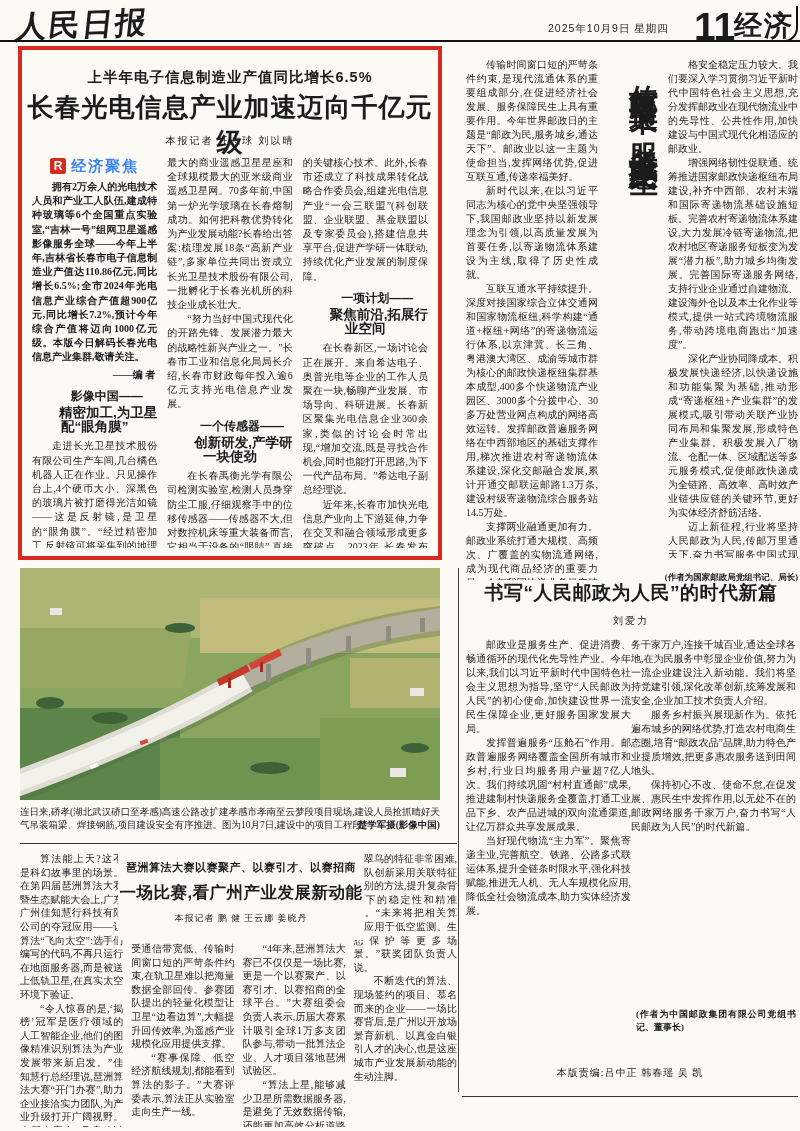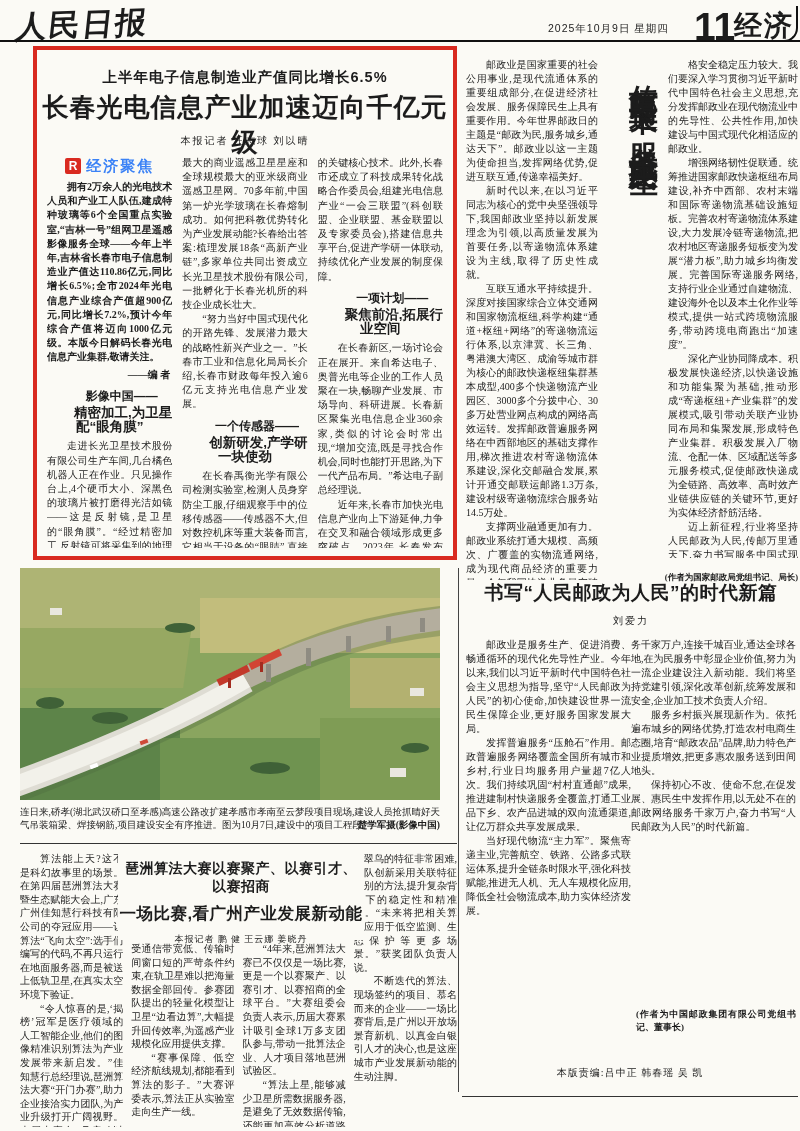--- a/index.html
+++ b/index.html
@@ -22,21 +22,21 @@
   .mast-page { left:694px; top:5px; font-size:39px; font-weight:900;
     font-family:"Liberation Sans","DejaVu Sans",sans-serif; }
   .mast-section { left:734px; top:7px; font-size:28px; font-weight:900;
     font-family:"Liberation Sans","DejaVu Sans",sans-serif; letter-spacing:2px; }
   .mast-rule { left:0; top:40px; width:800px; height:2px; background:#111; }
   .mast-curve { left:782px; top:6px; width:16px; height:36px;
     border-right:2px solid #111; border-bottom:2px solid #111;
     border-bottom-right-radius:14px; background:transparent; }
 
   
-  .lead-box { left:33px; top:46px; width:424px; height:514px;
+  .lead-box { left:18px; top:46px; width:424px; height:514px;
     border:4px solid #d92a20; background:#fbfaf5; }
   .lead-kicker { left:0; right:0; top:18px; text-align:center;
     font-size:14.5px; font-weight:700; letter-spacing:1px;
     font-family:"Liberation Sans","DejaVu Sans",sans-serif; }
   .lead-headline { left:0; right:0; top:40px; text-align:center;
     font-size:26px; font-weight:900; letter-spacing:1px;
     font-family:"Liberation Sans","DejaVu Sans",sans-serif; }
   .lead-byline { left:0; right:0; top:84px; text-align:center; font-size:10px; letter-spacing:2px; }
   .lead-cols { left:10px; right:10px; top:106px; bottom:8px; display:flex; gap:10px; }
   .ncol { flex:1 1 0; font-size:10px; line-height:14.2px; text-align:justify; overflow:hidden; }
@@ -61,21 +61,21 @@
   .credit { left:20px; top:806px; width:420px; text-align:right; font-weight:700; font-size:9.5px; margin-top:13px; }
   .rule-h-left { left:20px; top:843px; width:437px; height:1px; background:#333; }
 
   
   .race { left:20px; top:852px; width:437px; height:275px; }
   .race-cols { position:absolute; inset:0; display:flex; gap:8px; }
   .race-cols .ncol { line-height:13.6px; }
   .spacer { height:90px; }
   .race-head { position:absolute; left:98px; top:0; width:246px; height:88px;
     background:#fbfaf5; text-align:center; z-index:2; }
-  .race-kicker { font-size:14px; font-weight:700; margin-top:8px; letter-spacing:0.5px;
+  .race-kicker { font-size:11px; font-weight:700; margin-top:8px; letter-spacing:0.5px;
     font-family:"Liberation Sans","DejaVu Sans",sans-serif; }
   .race-headline { font-size:16.5px; font-weight:900; margin-top:7px; letter-spacing:0.5px;
     font-family:"Liberation Sans","DejaVu Sans",sans-serif; }
   .race-byline { font-size:9px; margin-top:8px; letter-spacing:1px; }
 
   
   .v-rule { left:458px; top:568px; width:1px; height:524px; background:#444; }
   .essay { left:462px; top:48px; width:338px; height:540px; }
   .essay-c1 { position:absolute; left:4px; top:10px; width:132px; height:522px;
     font-size:10px; line-height:14px; text-align:justify; overflow:hidden; }
@@ -226,21 +226,21 @@
     <div class="ncol">
       <p class="noind">取翠鸟的特征非常困难,团队创新采用关联特征识别的方法,提升复杂背景下的稳定性和精准性。“未来将把相关算法应用于低空监测、生态保护等更多场景。”获奖团队负责人说。</p>
       <p>不断迭代的算法、现场签约的项目、慕名而来的企业——一场比赛背后,是广州以开放场景育新机、以真金白银引人才的决心,也是这座城市产业发展新动能的生动注脚。</p>
     </div>
   </div>
 </div>
 
 <div class="abs v-rule"></div>
 <div class="abs essay">
   <div class="essay-c1">
-    <p>邮政业是国家重要的社会公用事业,是现代流通体系的重要组成部分,在促进经济社会发展、服务保障民生上具有重要作用。今年世界邮政日的主题是“邮政为民,服务城乡,通达天下”。邮政业以这一主题为使命担当,发挥网络优势,促进互联互通,传递幸福美好。</p>
+    <p>传输时间窗口短的严苛条件约束,是现代流通体系的重要组成部分,在促进经济社会发展、服务保障民生上具有重要作用。今年世界邮政日的主题是“邮政为民,服务城乡,通达天下”。邮政业以这一主题为使命担当,发挥网络优势,促进互联互通,传递幸福美好。</p>
     <p>新时代以来,在以习近平同志为核心的党中央坚强领导下,我国邮政业坚持以新发展理念为引领,以高质量发展为首要任务,以寄递物流体系建设为主线,取得了历史性成就。</p>
     <p>互联互通水平持续提升。深度对接国家综合立体交通网和国家物流枢纽,科学构建“通道+枢纽+网络”的寄递物流运行体系,以京津冀、长三角、粤港澳大湾区、成渝等城市群为核心的邮政快递枢纽集群基本成型,400多个快递物流产业园区、3000多个分拨中心、30多万处营业网点构成的网络高效运转。发挥邮政普遍服务网络在中西部地区的基础支撑作用,梯次推进农村寄递物流体系建设,深化交邮融合发展,累计开通交邮联运邮路1.3万条,建设村级寄递物流综合服务站14.5万处。</p>
     <p>支撑两业融通更加有力。邮政业系统打通大规模、高频次、广覆盖的实物流通网络,成为现代商品经济的重要力量。今年我国快递业务量突破1000亿件的时间,比2024年提前35天,彰显了行业对促进消费、服务生产的重要支撑作用。</p>
   </div>
   <div class="essay-vhead">
     <span>传邮万里通天下</span><span class="essay-author">赵冲久</span><span>服务城乡惠民生</span>
   </div>
   <div class="essay-c2">
     <p class="noind">格安全稳定压力较大。我们要深入学习贯彻习近平新时代中国特色社会主义思想,充分发挥邮政业在现代物流业中的先导性、公共性作用,加快建设与中国式现代化相适应的邮政业。</p>
     <p>增强网络韧性促联通。统筹推进国家邮政快递枢纽布局建设,补齐中西部、农村末端和国际寄递物流基础设施短板。完善农村寄递物流体系建设,大力发展冷链寄递物流,把农村地区寄递服务短板变为发展“潜力板”,助力城乡均衡发展。完善国际寄递服务网络,支持行业企业通过自建物流、建设海外仓以及本土化作业等模式,提供一站式跨境物流服务,带动跨境电商跑出“加速度”。</p>

